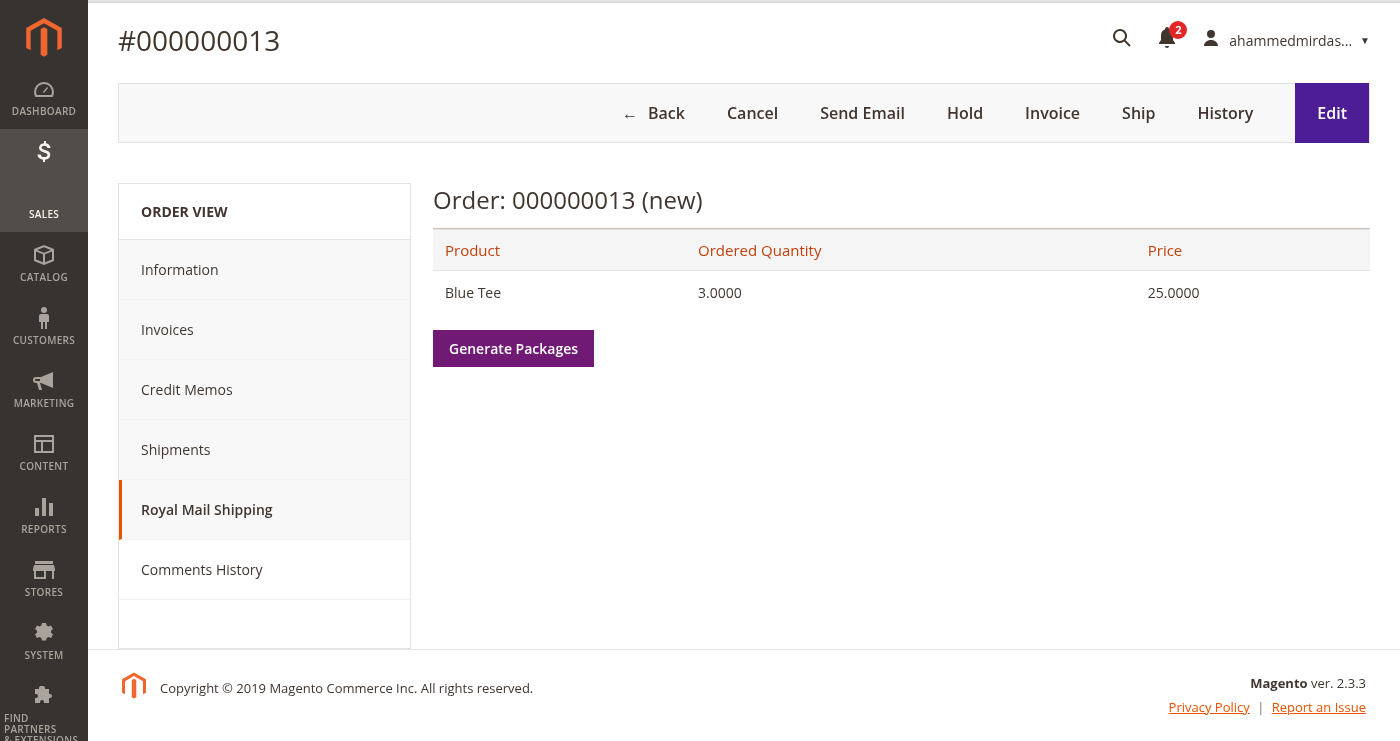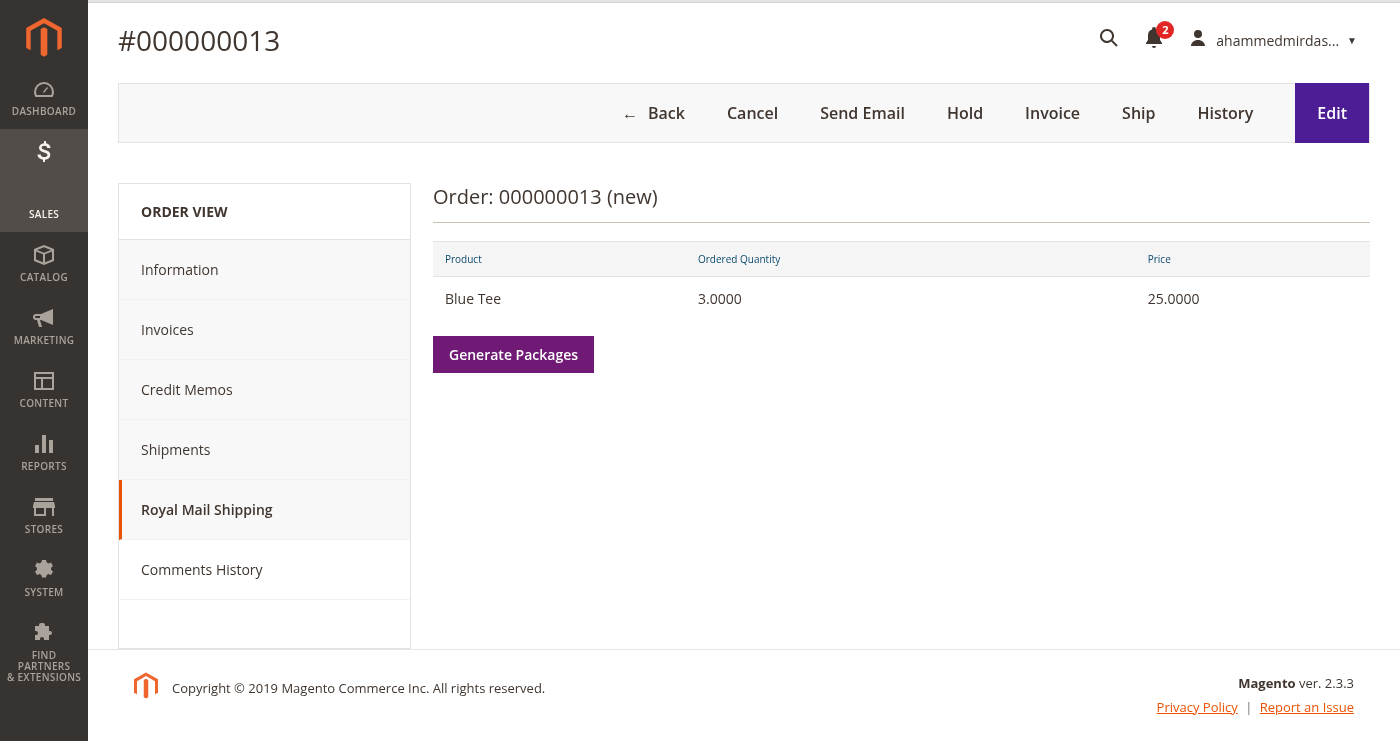--- a/index.html
+++ b/index.html
@@ -5,27 +5,27 @@
     * { margin: 0; padding: 0; box-sizing: border-box; font-family: 'Open Sans', -apple-system, sans-serif; }
     body { display: flex; width: 1400px; height: 741px; background: #fff; overflow: hidden; }
 
     
     .sidebar { width: 88px; background: #373330; display: flex; flex-direction: column; align-items: center; padding-top: 18px; }
     .logo { width: 40px; height: 40px; display: flex; align-items: center; justify-content: center; margin-bottom: 8px; }
     .logo svg { width: 36px; height: 40px; }
     .nav-item { width: 100%; display: flex; flex-direction: column; align-items: center; padding: 12px 4px; cursor: pointer; color: #aaa39b; }
     .nav-item.active { background: #524d49; color: #f7f3eb; gap: 40px; }
     .nav-icon { width: 24px; height: 22px; display: flex; align-items: center; justify-content: center; }
-    .nav-label { font-size: 10px; font-weight: 600; margin-top: 6px; letter-spacing: 0.3px; text-align: center; line-height: 1.1; }
+    .nav-label { font-size: 10px; font-weight: 600; margin-top: 6px; letter-spacing: 0.3px; text-align: left; line-height: 1.1; }
 
     
     .main { flex: 1; display: flex; flex-direction: column; background: #fff; }
     .topbar { height: 3px; background: #e3e3e3; border-bottom: 1px solid #d6d6d6; }
 
-    .header { display: flex; align-items: center; justify-content: space-between; padding: 18px 43px 24px 30px; }
+    .header { display: flex; align-items: center; justify-content: space-between; padding: 18px 30px 24px 30px; }
     .page-title { font-size: 28px; font-weight: 400; color: #41362f; }
     .header-right { display: flex; align-items: center; gap: 24px; }
     .search-icon, .bell-icon, .avatar-icon { cursor: pointer; color: #41362f; position: relative; }
     .badge { position: absolute; top: -6px; right: -10px; background: #e22626; color: #fff; font-size: 11px; font-weight: 700; border-radius: 10px; min-width: 18px; height: 18px; display: flex; align-items: center; justify-content: center; padding: 0 5px; }
     .user { display: flex; align-items: center; gap: 8px; cursor: pointer; color: #41362f; font-size: 14px; }
     .user .caret { font-size: 10px; }
 
     
     .actionbar { display: flex; justify-content: flex-end; align-items: center; gap: 42px; background: #f8f8f8; border: 1px solid #e3e3e3; padding: 0 0 0 30px; height: 60px; margin: 0 30px; }
     .back-group { display: flex; align-items: center; gap: 10px; cursor: pointer; font-weight: 600; color: #41362f; font-size: 16px; }
@@ -38,28 +38,28 @@
     .panel-head { font-size: 14px; font-weight: 700; color: #41362f; padding: 18px 22px; border-bottom: 1px solid #e3e3e3; }
     .panel-item { padding: 20px 22px; font-size: 14px; color: #41362f; cursor: pointer; border-bottom: 1px solid #f2f2f2; }
     .panel-item.active { border-left: 3px solid #eb5202; padding-left: 19px; font-weight: 600; background: #fff; }
     .order-panel .panel-item:nth-child(2),
     .order-panel .panel-item:nth-child(3),
     .order-panel .panel-item:nth-child(4),
     .order-panel .panel-item:nth-child(5),
     .order-panel .panel-item:nth-child(6) { background: #f8f8f8; }
 
     .order-body { flex: 1; }
-    .order-title { font-size: 20px; color: #41362f; padding-bottom: 12px; border-bottom: 1px solid #cac3b4; margin-bottom: 18px; }
+    .order-title { font-size: 24px; color: #41362f; padding-bottom: 12px; border-bottom: 1px solid #cac3b4; }
     .tbl { width: 100%; border-collapse: collapse; }
-    .tbl th { text-align: left; font-weight: 400; font-size: 10px; color: #0c4a6e; background: #f5f5f5; padding: 10px 12px; border: 1px solid #e3e3e3; border-left: none; border-right: none; }
+    .tbl th { text-align: left; font-weight: 400; font-size: 15px; color: #c2410c; background: #f5f5f5; padding: 10px 12px; border: 1px solid #e3e3e3; border-left: none; border-right: none; }
     .tbl td { font-size: 14px; color: #41362f; padding: 12px 12px; }
     .gen-btn { display: inline-block; margin-top: 16px; background: #701a75; color: #fff; font-weight: 600; font-size: 14px; padding: 9px 16px; cursor: pointer; }
 
     
-    .footer { border-top: 1px solid #e6e6e6; padding: 22px 46px; display: flex; justify-content: space-between; align-items: flex-start; font-size: 13px; color: #41362f; }
+    .footer { border-top: 1px solid #e6e6e6; padding: 22px 34px; display: flex; justify-content: space-between; align-items: flex-start; font-size: 13px; color: #41362f; }
     .footer-left { display: flex; align-items: center; gap: 14px; }
     .footer-left svg { width: 24px; height: 28px; }
     .footer-right { text-align: right; line-height: 1.8; }
     .footer-right .ver strong { font-weight: 700; }
     .footer-right a { color: #eb5202; text-decoration: underline; text-align: center; }
     .footer-right .sep { color: #777; margin: 0 4px; }
   </style>
 </head>
 <body>
 
@@ -86,20 +86,28 @@
       </span>
     <span class="nav-label">SALES</span>
   </div>
   <div class="nav-item">
     <span class="nav-icon">
         <svg width="22" height="20" viewBox="0 0 22 20">
           <path fill="currentColor" d="M11 0 1 4v12l10 4 10-4V4L11 0zm0 2.2 6.9 2.8L11 7.8 4.1 5 11 2.2zM3 6.5l7 2.8v8L3 14.5v-8zm16 0v8l-7 2.8v-8l7-2.8z"></path>
         </svg>
       </span>
     <span class="nav-label">CATALOG</span>
+  </div>
+  <div class="nav-item">
+    <span class="nav-icon">
+        <svg width="14" height="22" viewBox="0 0 14 22">
+          <path fill="currentColor" d="M7 0a3 3 0 1 0 0 6 3 3 0 0 0 0-6zM4 7c-1.4 0-2 1-2 2v6h2v7h2v-7h2v7h2v-7h2V9c0-1-.6-2-2-2H4z"></path>
+        </svg>
+      </span>
+    <span class="nav-label">CUSTOMERS</span>
   </div>
   <div class="nav-item">
     <span class="nav-icon">
         <svg width="22" height="18" viewBox="0 0 22 18">
           <path fill="currentColor" d="M20 0 8 5H3a3 3 0 0 0 0 6h1l2 7h3l-2-7h1l12 5V0zM3 7h4v2H3a1 1 0 0 1 0-2z"></path>
         </svg>
       </span>
     <span class="nav-label">MARKETING</span>
   </div>
   <div class="nav-item">

